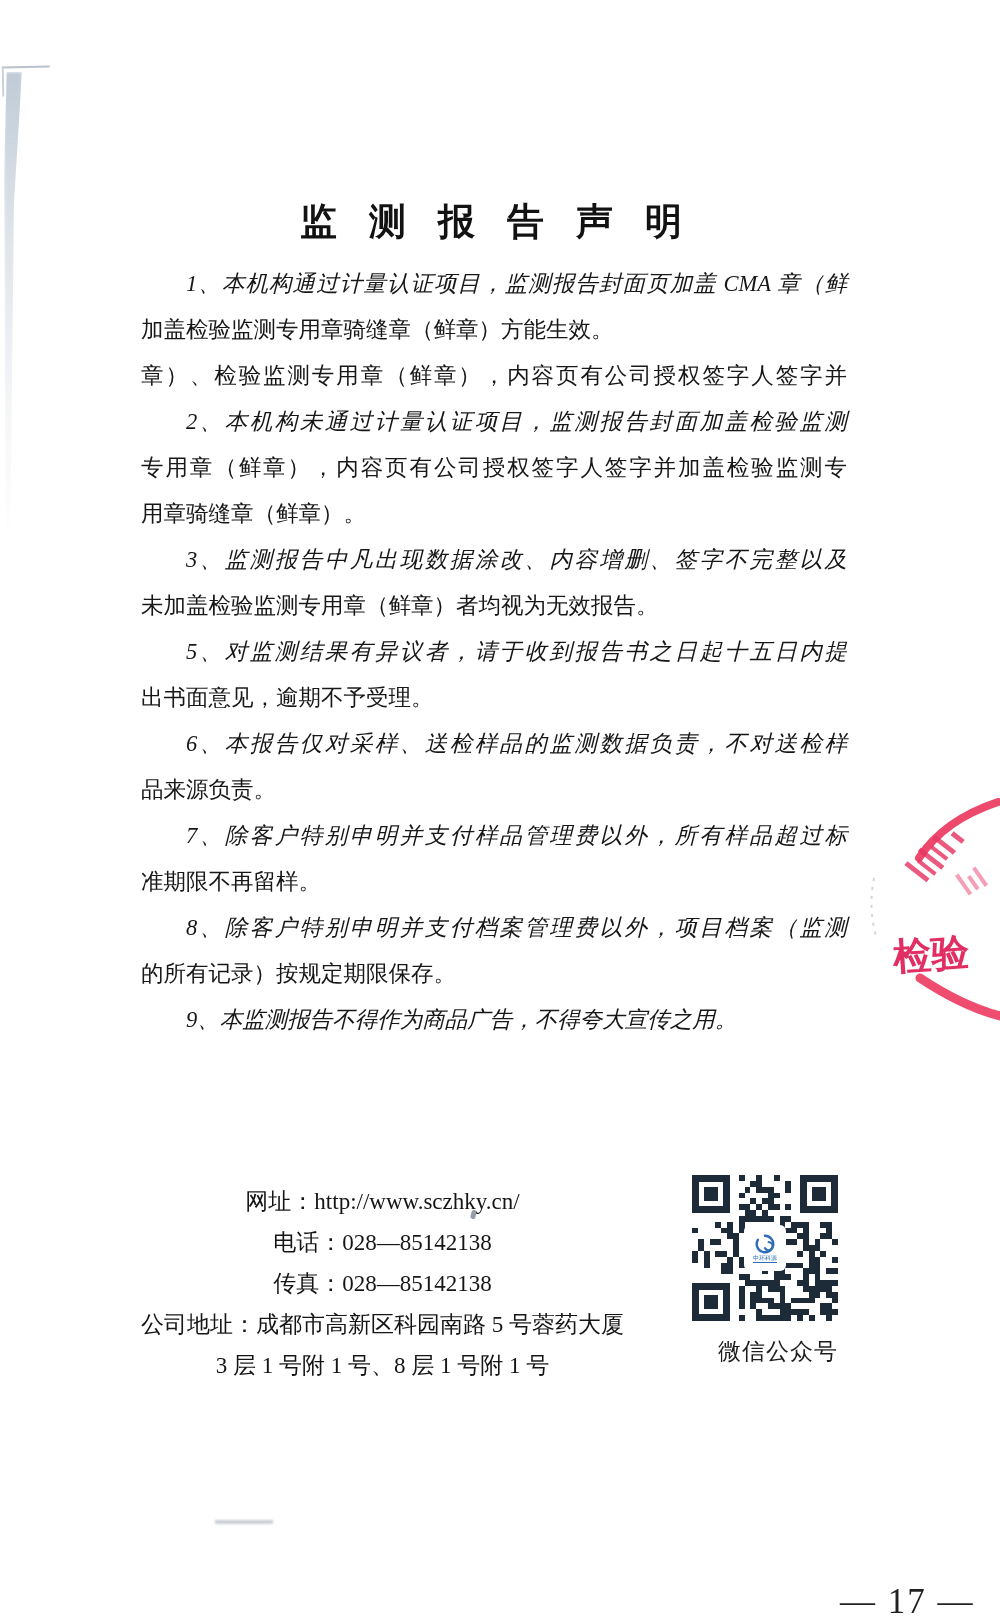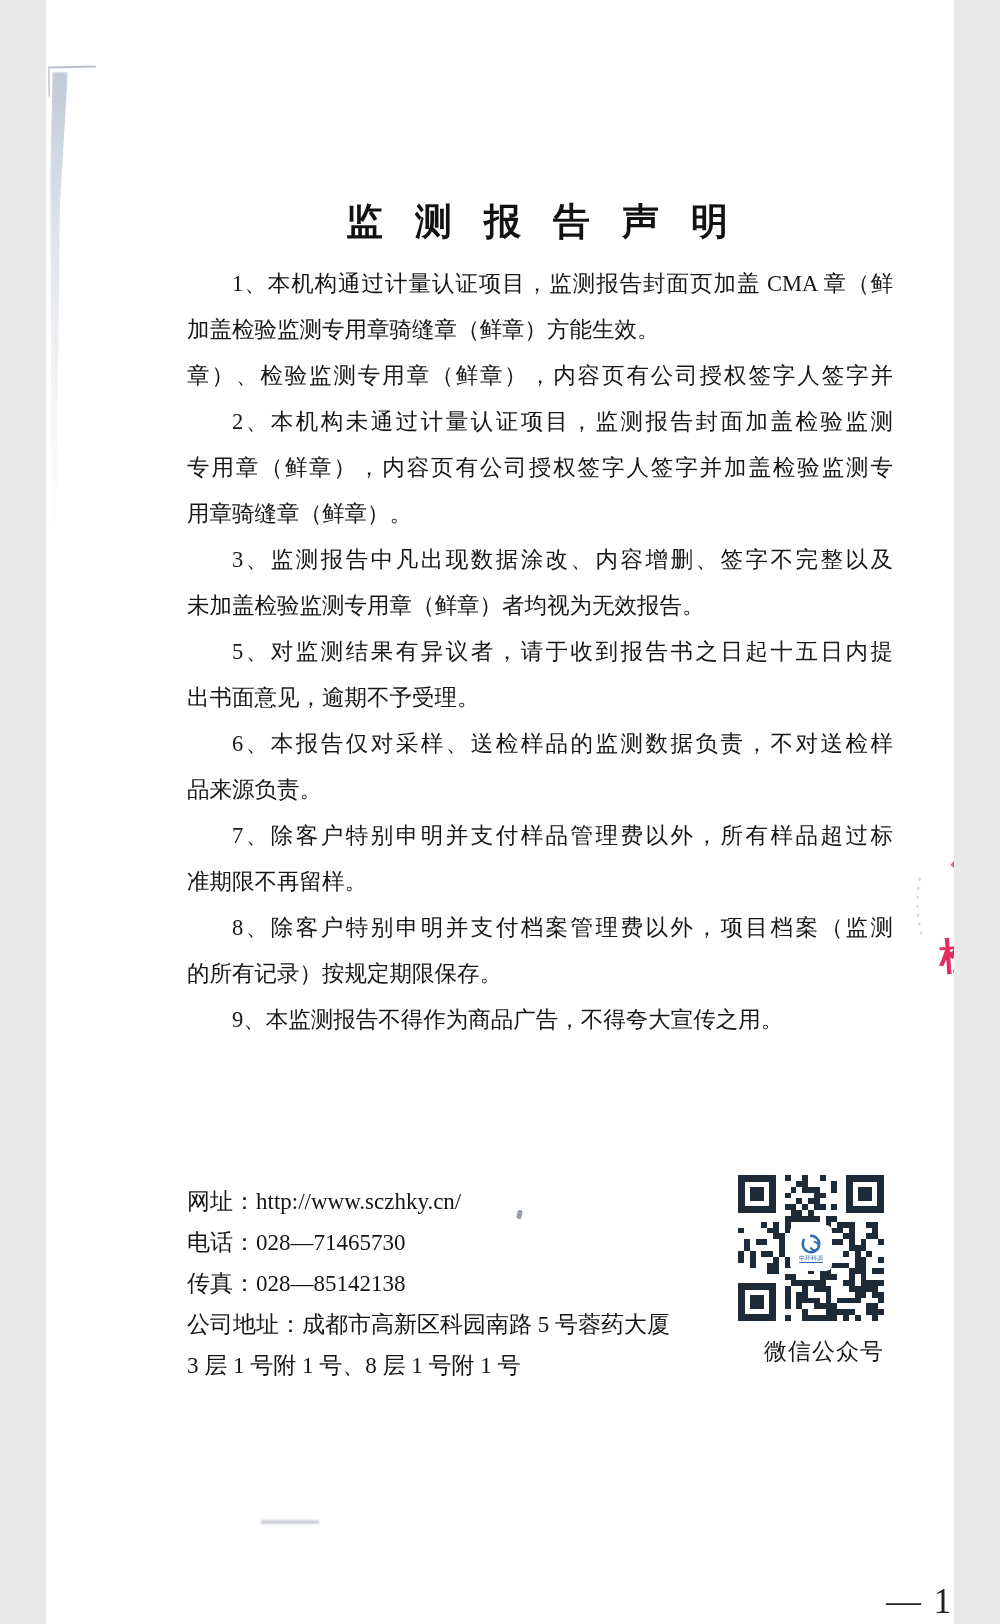--- a/index.html
+++ b/index.html
@@ -1,42 +1,42 @@
 <!DOCTYPE html>
 <html><head>
 <meta charset="utf-8">
 <style>
   html,body{margin:0;padding:0;background:#e9e9e9;}
   .page{
     position:relative;
-    width:908px;height:1624px;
+    width:1000px;height:1624px;
     margin:0 auto;
     background:#ffffff;
     overflow:hidden;
     font-family:"Liberation Serif","DejaVu Serif",serif;
     color:#161616;
   }
   
   .doc-title{
     position:absolute;left:300px;top:197px;
     font-size:37px;font-weight:700;letter-spacing:32px;
     white-space:nowrap;color:#121212;
   }
   
   .doc-body{
     position:absolute;left:141px;top:261px;width:706px;
     font-size:22.5px;line-height:46px;color:#171717;
   }
   .line{text-align:justify;}
   .line.full{text-align-last:justify;}
-  .line.first{text-indent:45px;}
+  .line.first{text-indent:45px;font-style:italic;}
   
   .contact{
     position:absolute;left:141px;top:1181px;
-    font-size:23px;line-height:41px;white-space:nowrap;color:#151515;
+    font-size:23px;line-height:41px;white-space:nowrap;color:#151515;text-align:center;
   }
   
   .qr{
     position:absolute;left:692px;top:1175px;width:146px;height:146px;
     background:#fff;
   }
   .qr-modules{
     display:grid;width:100%;height:100%;
     grid-template-columns:repeat(25,1fr);
     grid-template-rows:repeat(25,1fr);
@@ -143,21 +143,21 @@
       <div class="line first full">8、除客户特别申明并支付档案管理费以外，项目档案（监测</div>
       <div class="line">的所有记录）按规定期限保存。</div>
     </div>
     <div>
       <div class="line first">9、本监测报告不得作为商品广告，不得夸大宣传之用。</div>
     </div>
   </div>
 
   <div class="contact">
     <div>网址：http://www.sczhky.cn/</div>
-    <div>电话：028—71465730</div>
+    <div>电话：028—85142138</div>
     <div>传真：028—85142138</div>
     <div>公司地址：成都市高新区科园南路 5 号蓉药大厦</div>
     <div>3 层 1 号附 1 号、8 层 1 号附 1 号</div>
   </div>
 
   <div class="qr">
     <div class="qr-modules" id="qr-modules">
         <div></div>
         <div></div>
         <div></div>

